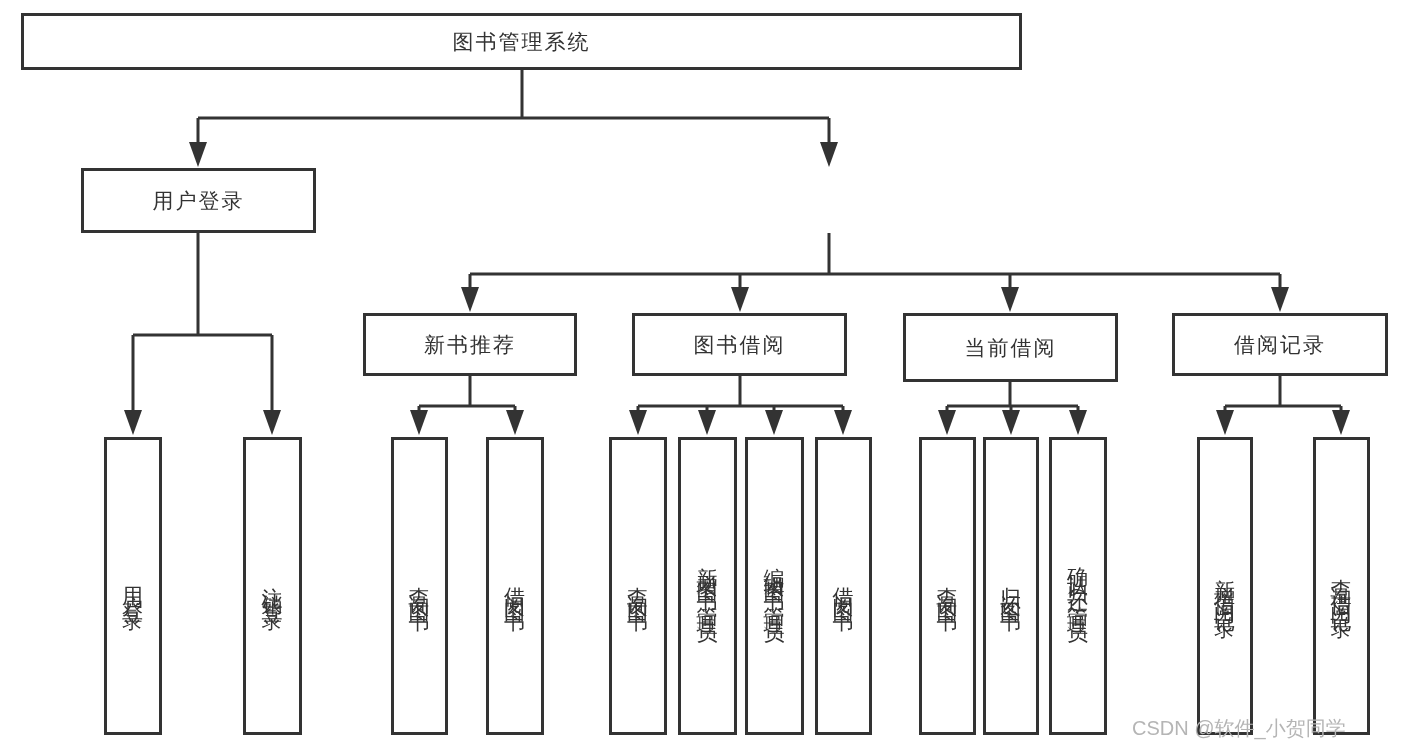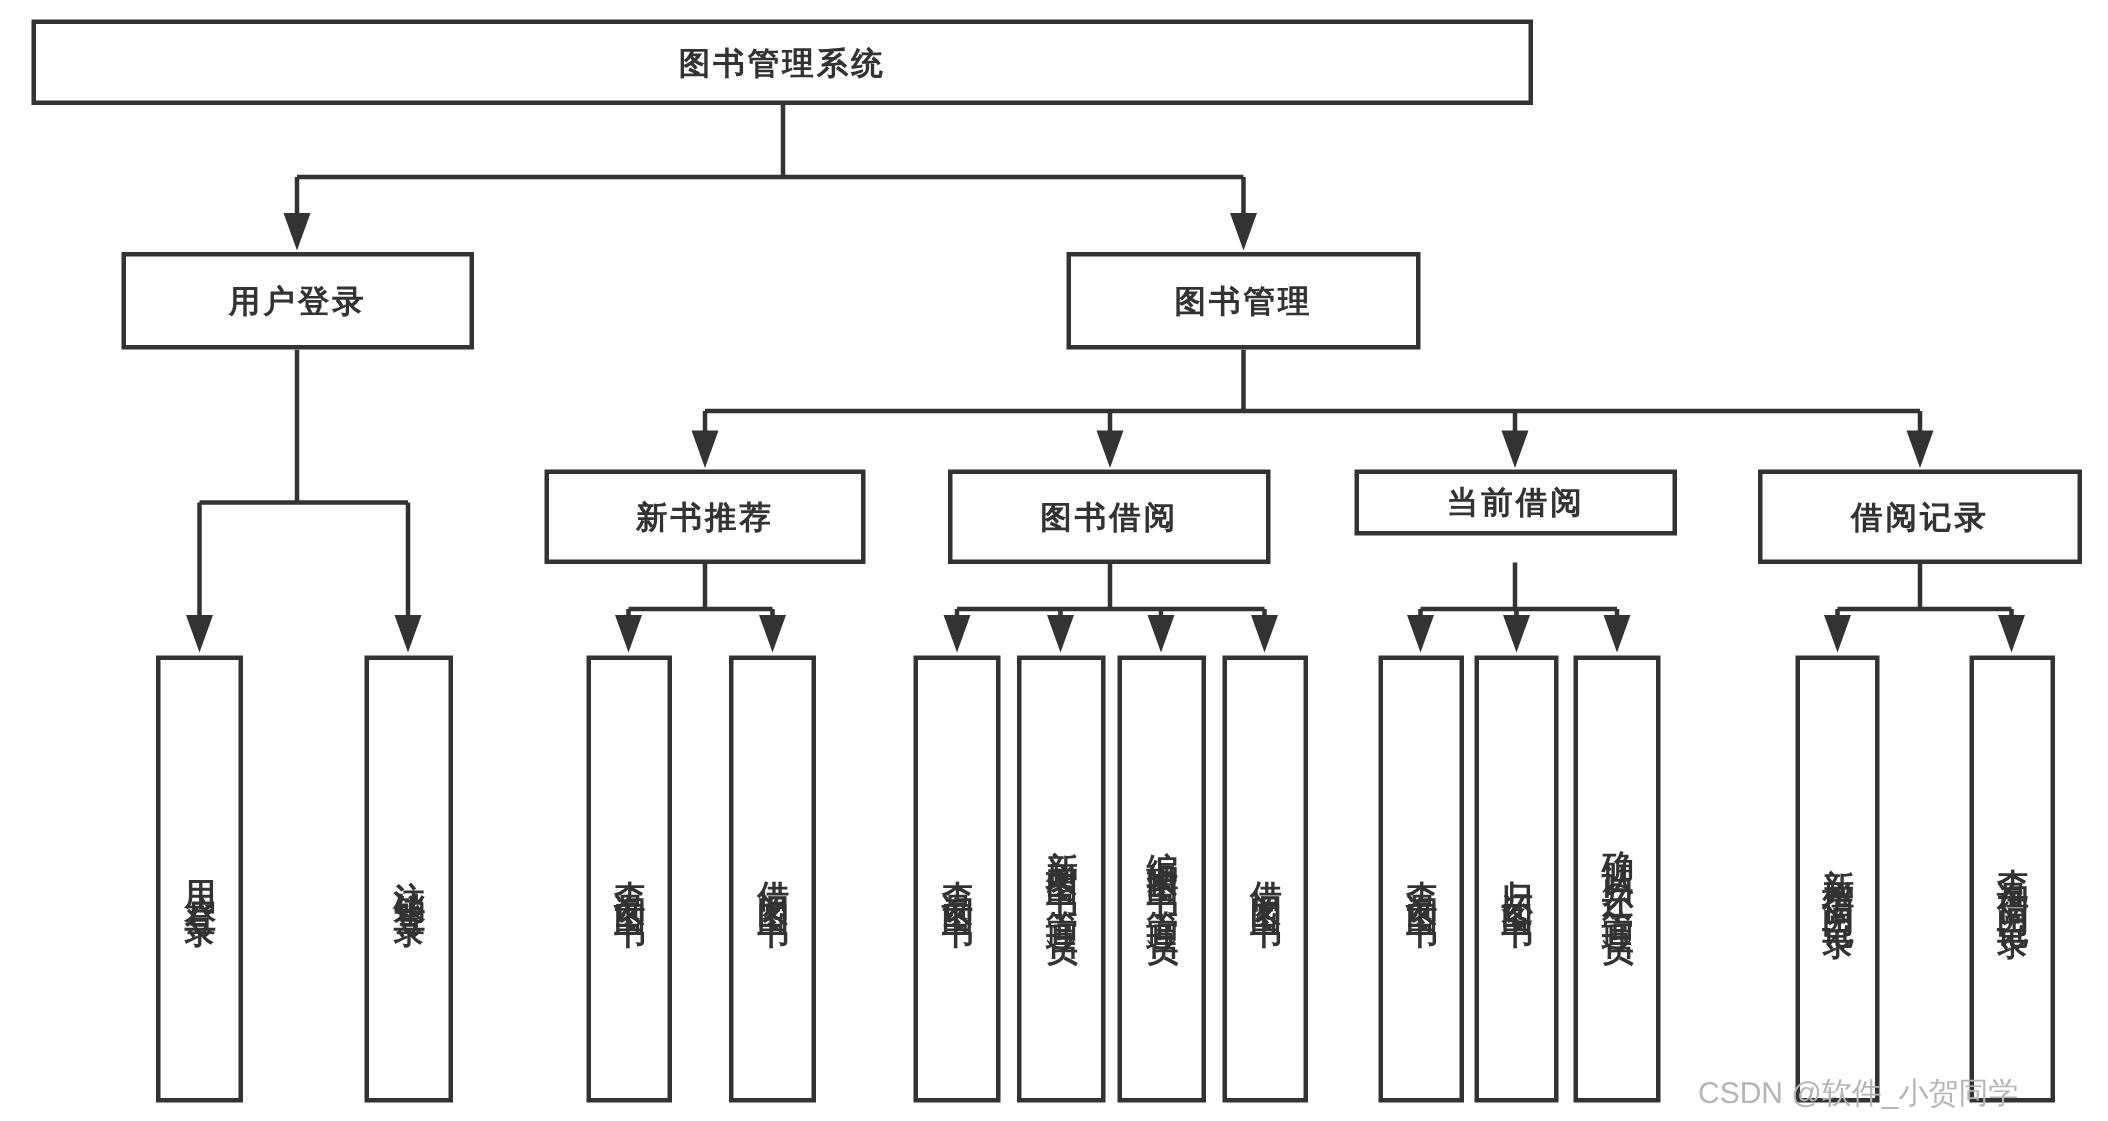--- a/index.html
+++ b/index.html
@@ -16,21 +16,20 @@
   .connectors polygon{fill:#333333;stroke:none;}
   .box{
     position:absolute;
     box-sizing:border-box;
     border:3px solid #333333;
     background:#ffffff;
     display:flex;
     align-items:center;
     justify-content:center;
     text-align:center;
-    font-weight:bold;
   }
   .box.hlabel span{
     font-size:21px;
     letter-spacing:2px;
     white-space:nowrap;
     color:#333333;
   }
   .box.vlabel span{
     writing-mode:vertical-rl;
     text-orientation:mixed;
@@ -83,31 +82,28 @@
     <polygon points="1332,410 1350,410 1341,435"></polygon>
   </svg>
 
   <div class="box hlabel" style="left:21px;top:13px;width:1001px;height:57px">
     <span>图书管理系统</span>
   </div>
 
   <div class="box hlabel" style="left:81px;top:168px;width:235px;height:65px">
     <span>用户登录</span>
   </div>
-  <div class="box hlabel" style="left:711px;top:168px;width:236px;height:65px">
-    <span>图书管理</span>
-  </div>
 
   <div class="box hlabel" style="left:632px;top:313px;width:215px;height:63px">
     <span>图书借阅</span>
   </div>
   <div class="box hlabel" style="left:363px;top:313px;width:214px;height:63px">
     <span>新书推荐</span>
   </div>
-  <div class="box hlabel" style="left:903px;top:313px;width:215px;height:44px">
+  <div class="box hlabel" style="left:903px;top:313px;width:215px;height:69px">
     <span>当前借阅</span>
   </div>
   <div class="box hlabel" style="left:1172px;top:313px;width:216px;height:63px">
     <span>借阅记录</span>
   </div>
 
   <div class="box vlabel" style="left:104px;top:437px;width:58px;height:298px">
     <span>用户登录</span>
   </div>
   <div class="box vlabel" style="left:243px;top:437px;width:59px;height:298px">

